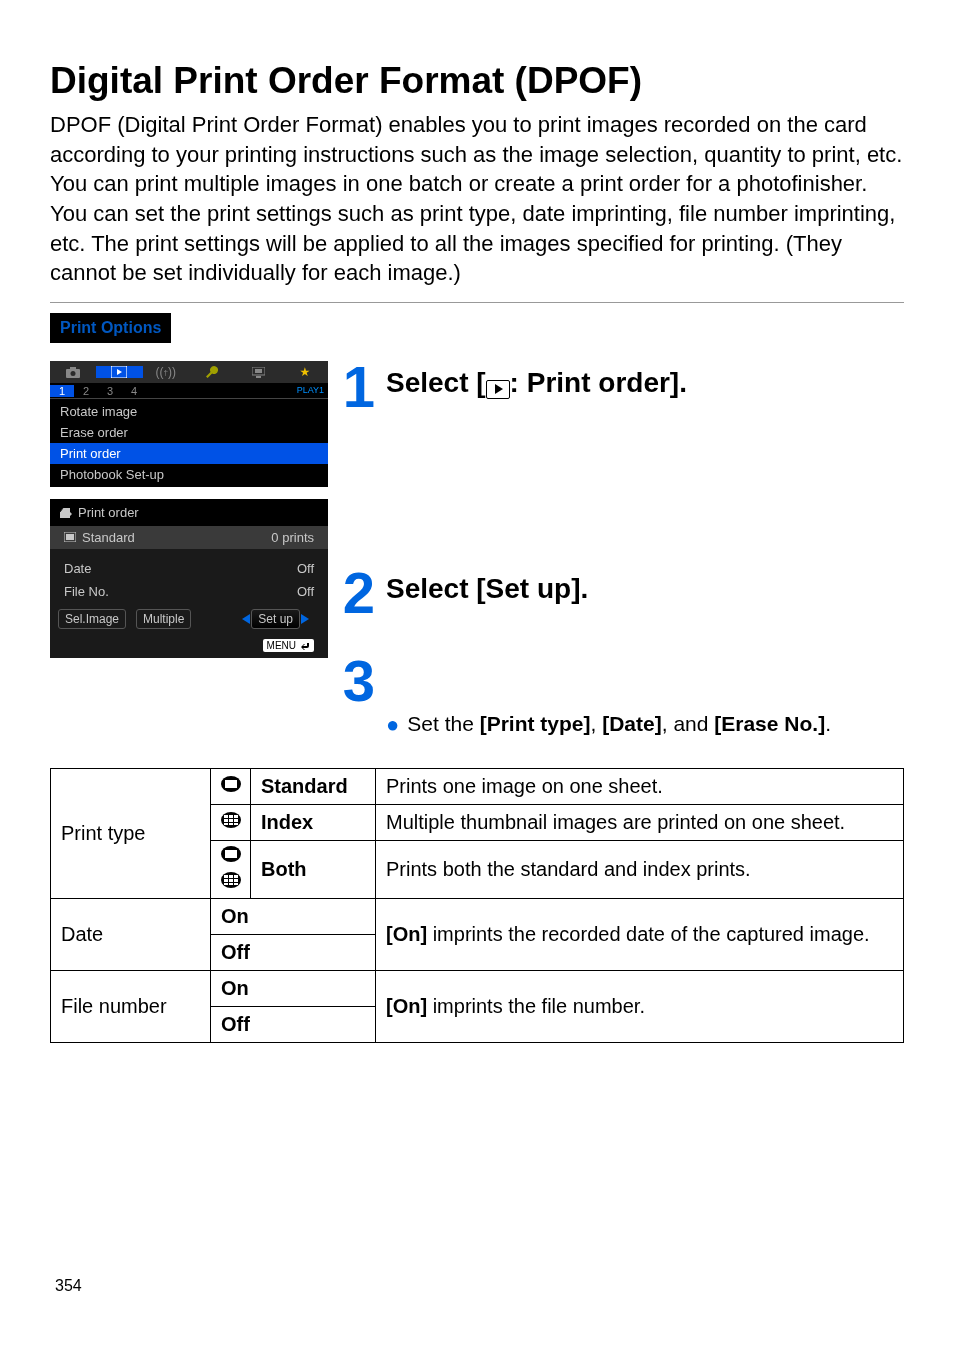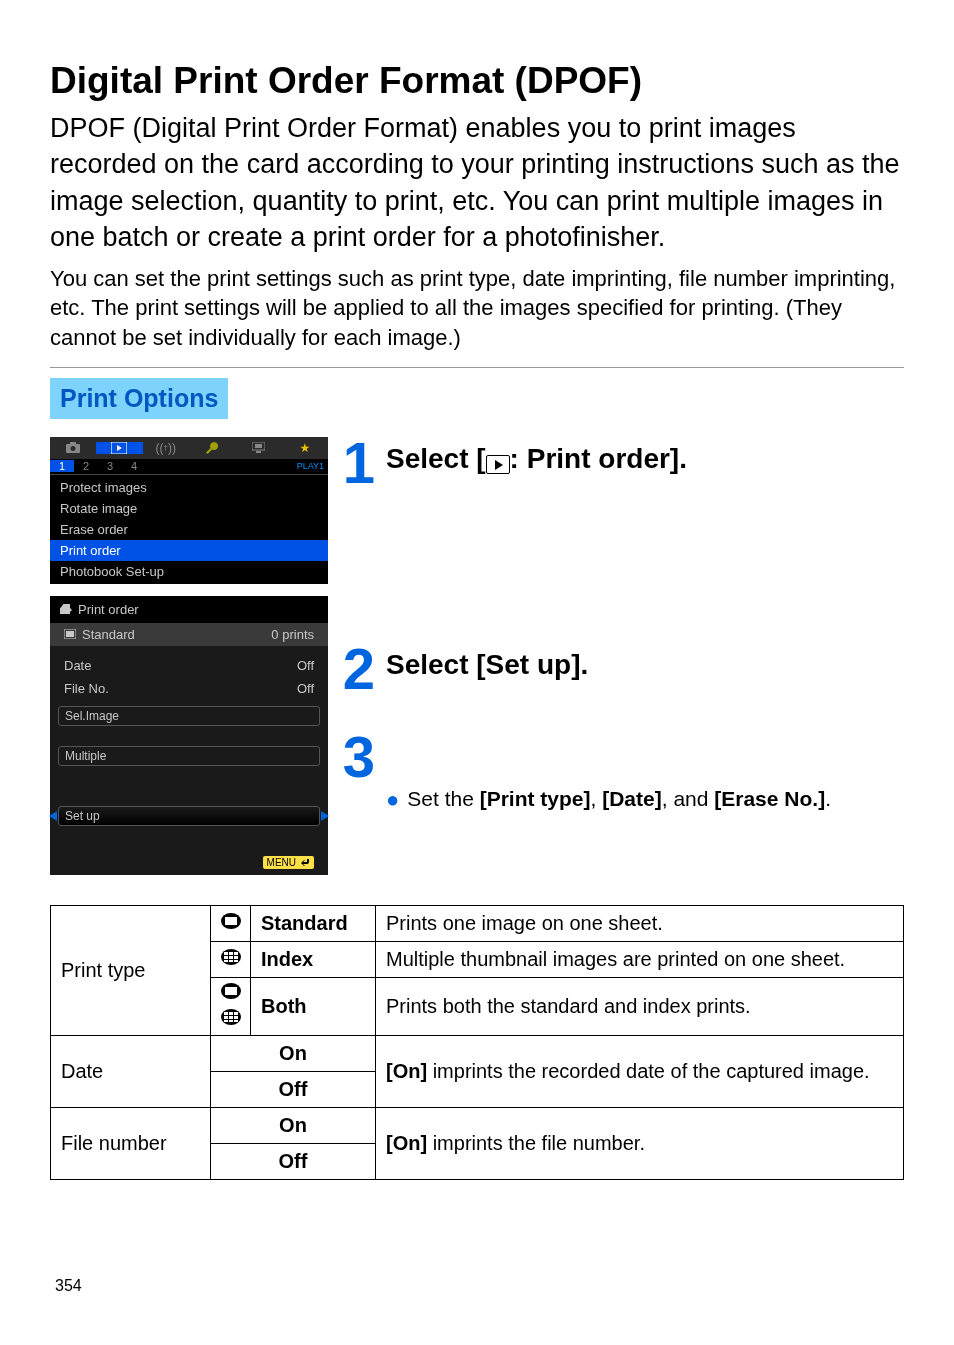--- a/index.html
+++ b/index.html
@@ -11,39 +11,38 @@
     padding: 60px 50px 40px 50px;
     position: relative;
     color: #000;
   }
   h1 {
     font-size: 37px;
     font-weight: bold;
     margin-bottom: 8px;
   }
   .intro {
-    font-size: 27px;
+    font-size: 22px;
     line-height: 1.35;
-    margin-bottom: 8px;
   }
   .intro2 {
     font-size: 22px;
     line-height: 1.35;
   }
   hr.rule {
     border: none;
     border-top: 1px solid #999;
     margin: 14px 0 10px 0;
   }
   .section-title {
     display: inline-block;
-    background: #7dd3fc;
+    background: #000000;
     color: #0057c0;
     font-weight: bold;
-    font-size: 25px;
+    font-size: 16px;
     padding: 6px 10px;
     margin-bottom: 18px;
   }
   .step-area {
     display: flex;
     align-items: flex-start;
     gap: 14px;
     margin-bottom: 10px;
   }
   .screenshot-stack {
@@ -125,21 +124,21 @@
   .cam2 .hdr .printicon {
     display: inline-block; width: 14px; height: 14px;
   }
   .cam2 .row {
     display: flex; justify-content: space-between;
     padding: 4px 14px;
   }
   .cam2 .row.light { background: #3a3a3a; }
   .cam2 .row .l { display: flex; align-items: center; gap: 6px; }
   .cam2 .btnrow {
-    display: flex; gap: 20px; padding: 6px 8px 4px 8px; flex-direction: column;
+    display: flex; gap: 10px; padding: 6px 8px 4px 8px;
   }
   .cam2 .btn {
     border: 1px solid #555; border-radius: 3px;
     padding: 2px 6px; font-size: 12px; color: #c8c8c8;
   }
   .cam2 .btn.setup {
     background: linear-gradient(#1a1a1a,#000);
     position: relative;
   }
   .cam2 .btn.setup::before, .cam2 .btn.setup::after {
@@ -147,42 +146,42 @@
     width: 0; height: 0; border-top: 5px solid transparent;
     border-bottom: 5px solid transparent; transform: translateY(-50%);
   }
   .cam2 .btn.setup::before { left: -10px; border-right: 8px solid #0066e0; }
   .cam2 .btn.setup::after { right: -10px; border-left: 8px solid #0066e0; }
   .cam2 .menuback {
     text-align: right; padding: 4px 14px 6px 0;
   }
   .cam2 .menuback .tag {
     display: inline-flex; align-items: center; gap: 4px;
-    background: #fde047; color: #000; font-size: 10px;
+    background: #ffffff; color: #000; font-size: 10px;
     padding: 1px 4px; border-radius: 2px;
   }
 
   
   table.opts {
     width: 100%;
     border-collapse: collapse;
     margin-top: 30px;
     font-size: 20px;
   }
   table.opts td, table.opts th {
     border: 1px solid #000;
     padding: 6px 10px;
     vertical-align: middle;
     text-align: left;
     font-weight: normal;
   }
   table.opts .rowlabel { width: 160px; }
   table.opts .iconcell { width: 40px; text-align: center; padding: 4px; }
   table.opts .typename { width: 125px; font-weight: bold; }
-  table.opts .onoff { width: 90px; text-align: center; font-weight: bold; }
+  table.opts .onoff { width: 90px; font-weight: bold; }
 
   .page-number {
     position: absolute;
     bottom: 50px;
     left: 55px;
     font-size: 16px;
   }
 </style>
 </head>
 <body>
@@ -231,21 +230,20 @@
         <div class="tabicon star">★</div>
       </div>
       <div class="subtabs">
         <span class="n active">1</span>
         <span class="n">2</span>
         <span class="n">3</span>
         <span class="n">4</span>
         <span class="playtag">PLAY1</span>
       </div>
       <div class="menulist">
-        <div class="mi">Protect images</div>
         <div class="mi">Rotate image</div>
         <div class="mi">Erase order</div>
         <div class="mi sel">Print order</div>
         <div class="mi">Photobook Set-up</div>
       </div>
     </div>
 
     <div class="cam2">
       <div class="hdr">
         <span class="printicon">

